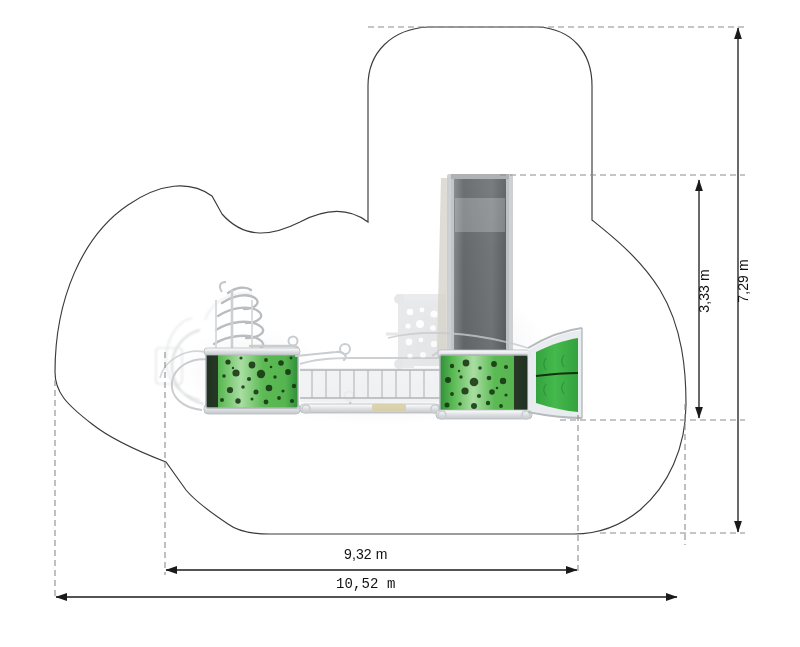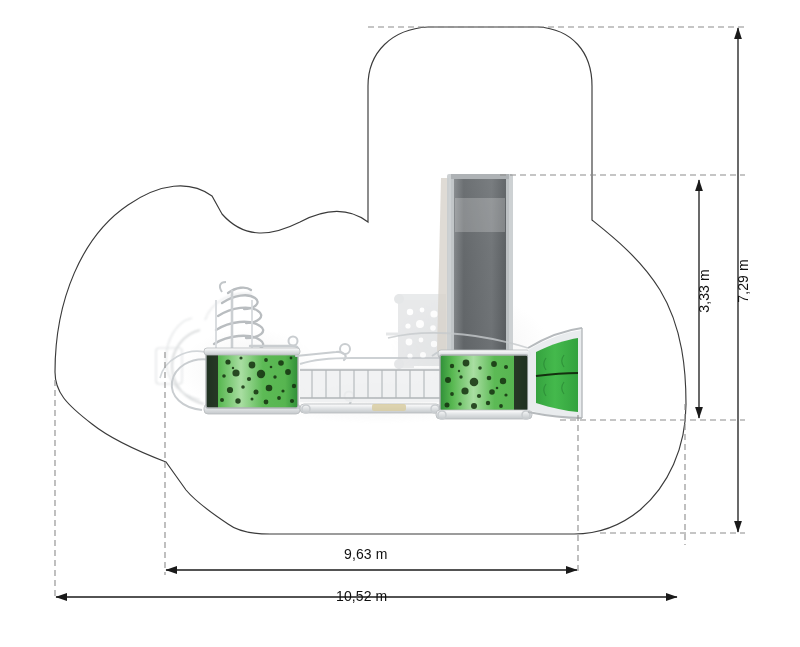--- a/index.html
+++ b/index.html
@@ -291,17 +291,17 @@
       <line x1="738" y1="28" x2="738" y2="532" marker-start="url(#arrStart)" marker-end="url(#arrEnd)"></line>
       <line x1="166" y1="570" x2="577" y2="570" marker-start="url(#arrStart)" marker-end="url(#arrEnd)"></line>
       <line x1="56" y1="597" x2="677" y2="597" marker-start="url(#arrStart)" marker-end="url(#arrEnd)"></line>
     </g>
   </svg>
 
   <div class="dimlabel vert" style="left:682px;top:283px;transform:rotate(-90deg);">3,33 m</div>
 
   <div class="dimlabel vert" style="left:721px;top:273px;transform:rotate(-90deg);">7,29 m</div>
 
-  <div class="dimlabel" style="left:344px;top:546px;">9,63 m</div>
-
-  <div class="dimlabel" style="left:336px;top:588px;">10,52 m</div>
+  <div class="dimlabel" style="left:344px;top:546px;">9,32 m</div>
+
+  <div class="dimlabel" style="left:336px;top:576px;font-family:Liberation Mono, monospace;">10,52 m</div>
 
 </div>
 
 </body></html>

